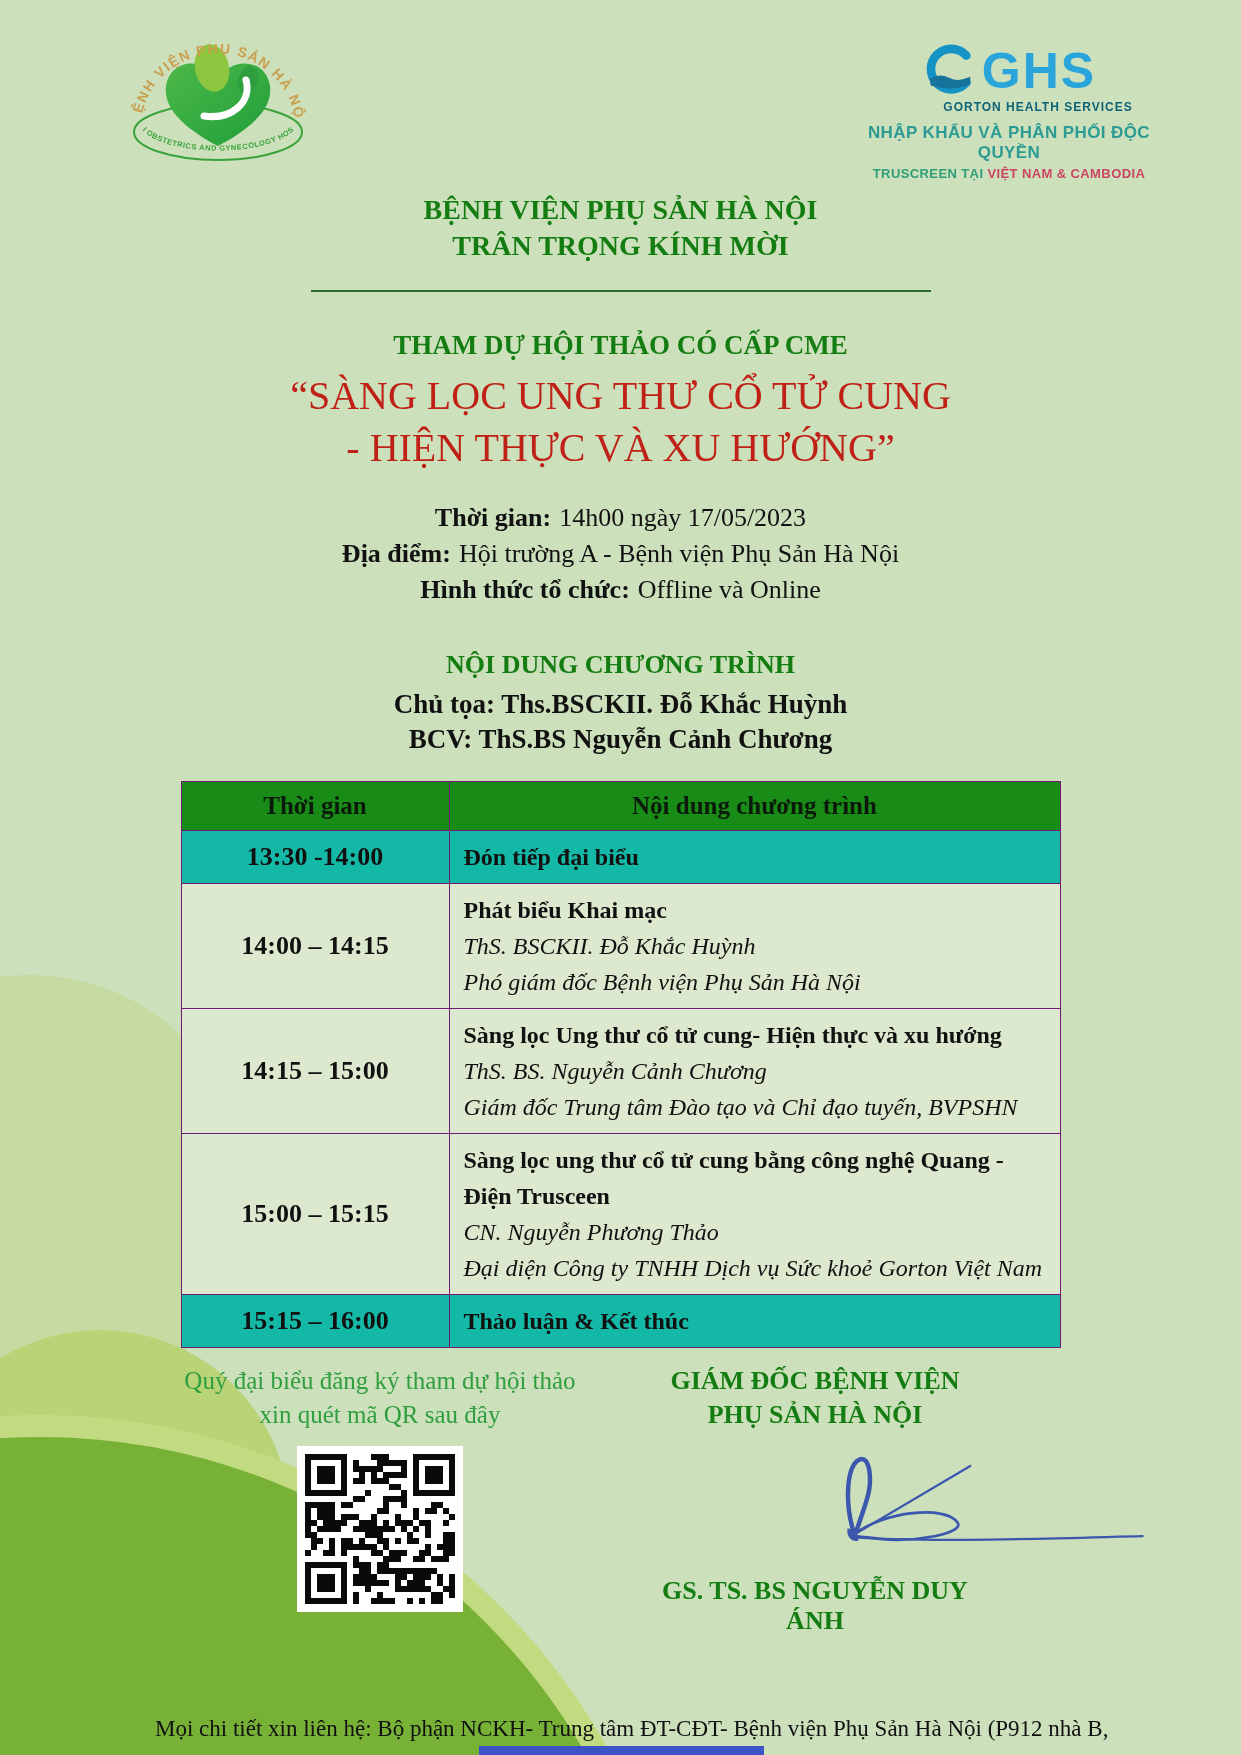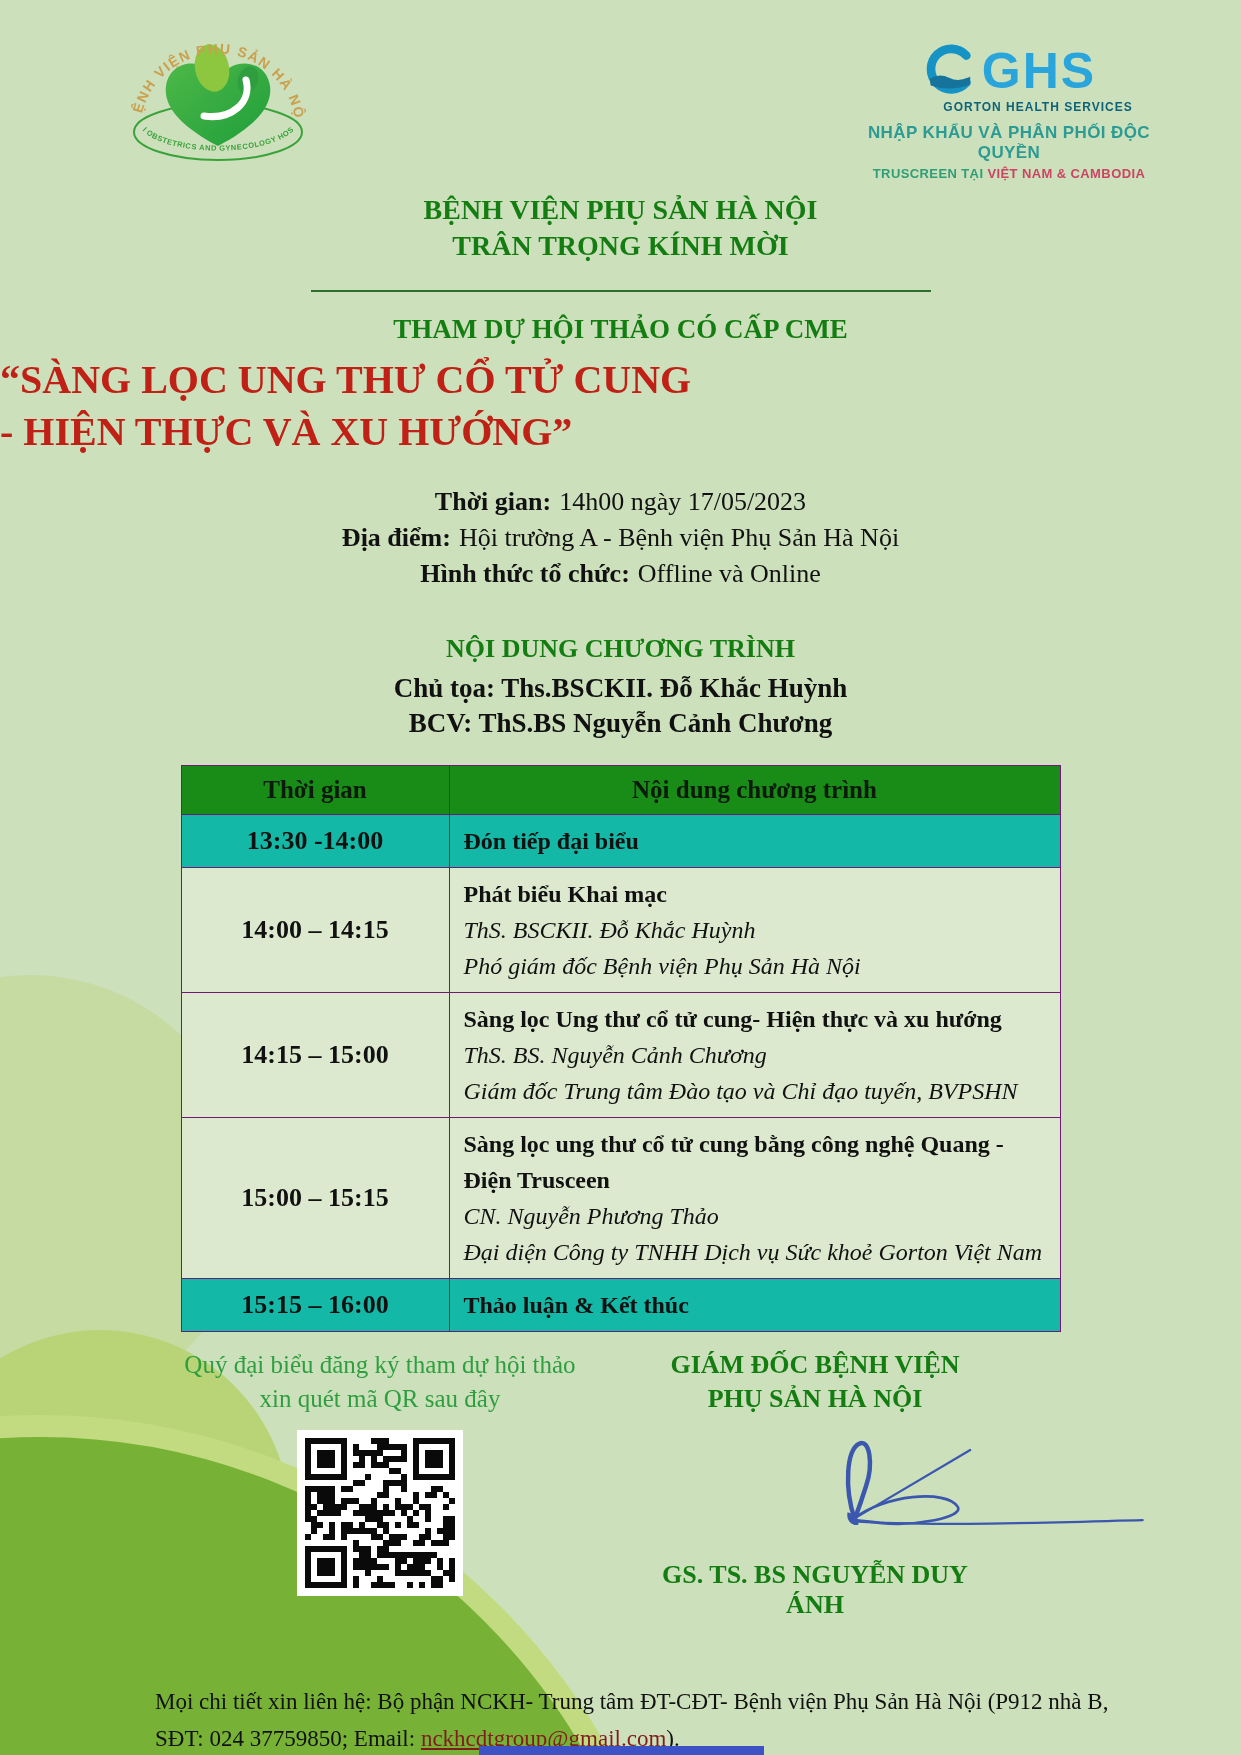--- a/index.html
+++ b/index.html
@@ -25,22 +25,22 @@
   .ghs-acronym{font-size:50px; font-weight:bold; color:#2aa5dc; letter-spacing:2px; line-height:1;}
   .ghs-name{font-size:12px; font-weight:bold; color:#0e6377; letter-spacing:1px; margin-top:2px; padding-left:58px;}
   .ghs-line1{font-size:17px; font-weight:bold; color:#2c9b93; margin-top:9px; letter-spacing:.4px;}
   .ghs-line2{font-size:13px; font-weight:bold; margin-top:3px; letter-spacing:.4px;}
   .ghs-line2 .teal{color:#2f9e77;}
   .ghs-line2 .red{color:#cb4463;}
   
   .content{position:relative; z-index:1; padding-top:192px;}
   .h-green{color:#147d12; font-weight:bold; font-size:28px; line-height:1.28; text-align:center;}
   .divider{width:620px; margin:26px auto 0; border-top:2px solid #2d6e2d; height:0;}
-  .cme{margin-top:20px; font-size:27px;}
-  .title-red{color:#bf2116; font-weight:bold; font-size:40px; line-height:1.3; margin-top:8px;}
+  .cme{margin-top:36px; font-size:27px;}
+  .title-red{color:#bf2116; font-weight:normal; font-size:40px; line-height:1.3; text-align:center; margin-top:8px;}
   .details{margin-top:26px; font-size:26px; line-height:1.38; text-align:center; color:#111;}
   .details b{margin-right:8px;}
   .program-head{margin-top:40px; font-size:26px;}
   .chair-lines{font-size:27px; font-weight:bold; text-align:center; line-height:1.3; margin-top:6px;}
   
   table.schedule{width:880px; margin:24px auto 0; border-collapse:collapse;
     border:1px solid #2b2b2b; font-size:24px;}
   table.schedule td,table.schedule th{border:1px solid #701a75; vertical-align:middle;}
   th.col-head{background:#198c17; color:#0b1a0b; font-size:25px; font-weight:bold;
     padding:10px 6px; text-align:center;}
@@ -53,21 +53,21 @@
   
   .below{display:flex; margin:16px 0 0 100px; width:1000px;}
   .col-qr{width:560px;}
   .qr-text{color:#2f9e3f; font-size:25px; line-height:1.35; text-align:center;}
   .qr-box{width:166px; height:166px; background:#fff; margin:14px auto 0; padding:8px; box-sizing:border-box;}
   .col-sign{width:440px;}
   .dir-title{color:#147d12; font-weight:bold; font-size:26px; line-height:1.3;
     text-align:center; margin-right:130px;}
   .sign-wrap{width:320px; height:100px; margin:16px 0 0 168px;}
   .dir-name{color:#147d12; font-weight:bold; font-size:26px; text-align:center;
-    margin:28px 130px 0 0;}
+    margin:28px 130px 11px 0;}
   
   .footer{position:relative; z-index:2; margin:64px 90px 0 155px; font-size:23px; line-height:1.6; color:#111;}
   .footer a{color:#7f1d1d; text-decoration:underline;}
 </style>
 </head>
 <body>
 
 <div class="page">
 
   <div class="blob blob-light"></div>

